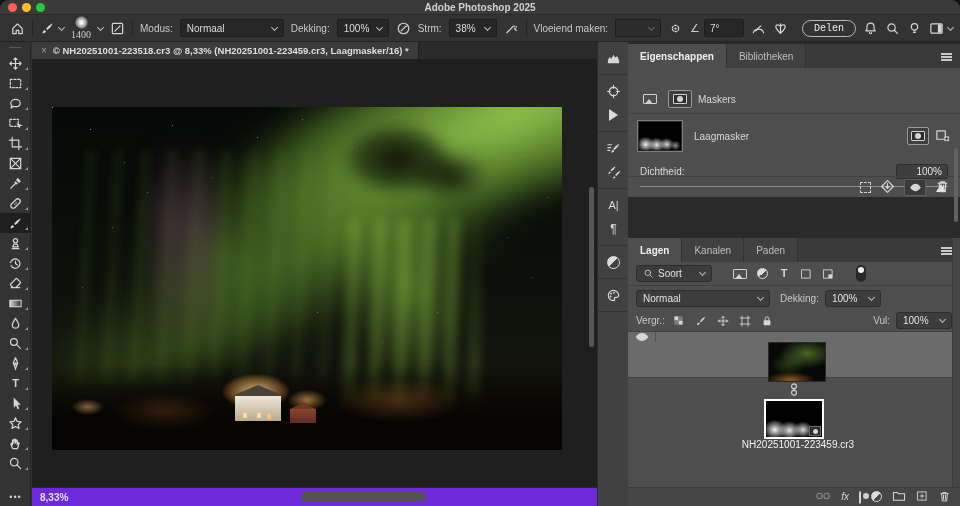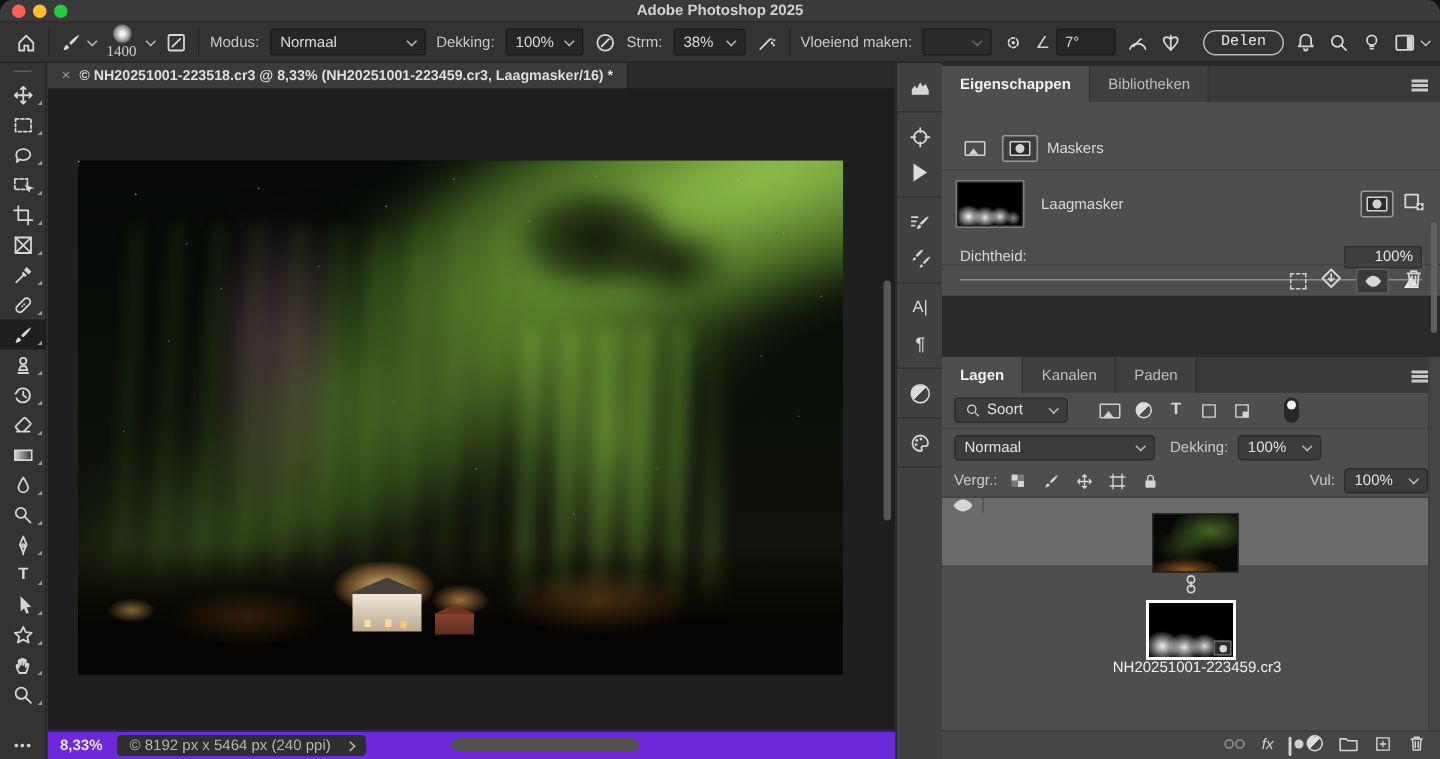--- a/index.html
+++ b/index.html
@@ -512,24 +512,20 @@
         <div class="ph ph-cloud"></div>
         <div class="ph ph-trees"></div>
         <div class="ph ph-ground"></div>
         <div class="ph ph-house"></div>
         <div class="ph ph-barn"></div>
       </div>
       <div class="vscroll"></div>
     </div>
     <div class="statusbar">
       <span class="zoom">8,33%</span>
-      <span class="docinfo">
-        <span>© 8192 px x 5464 px (240 ppi)</span>
-        <span class="chev r"></span>
-      </span>
       <span class="hscroll"></span>
     </div>
   </div>
 
   <div class="strip">
     <div class="stripgroup">
       <div class="stripcell">
           <svg class="sicon lineart" viewBox="0 0 16 16">
             <path class="fill" d="M2 13V9.5l2-3 1.6 2L8 4l1.6 3L12 5.5l2 4.5v3z"></path>
           </svg>

